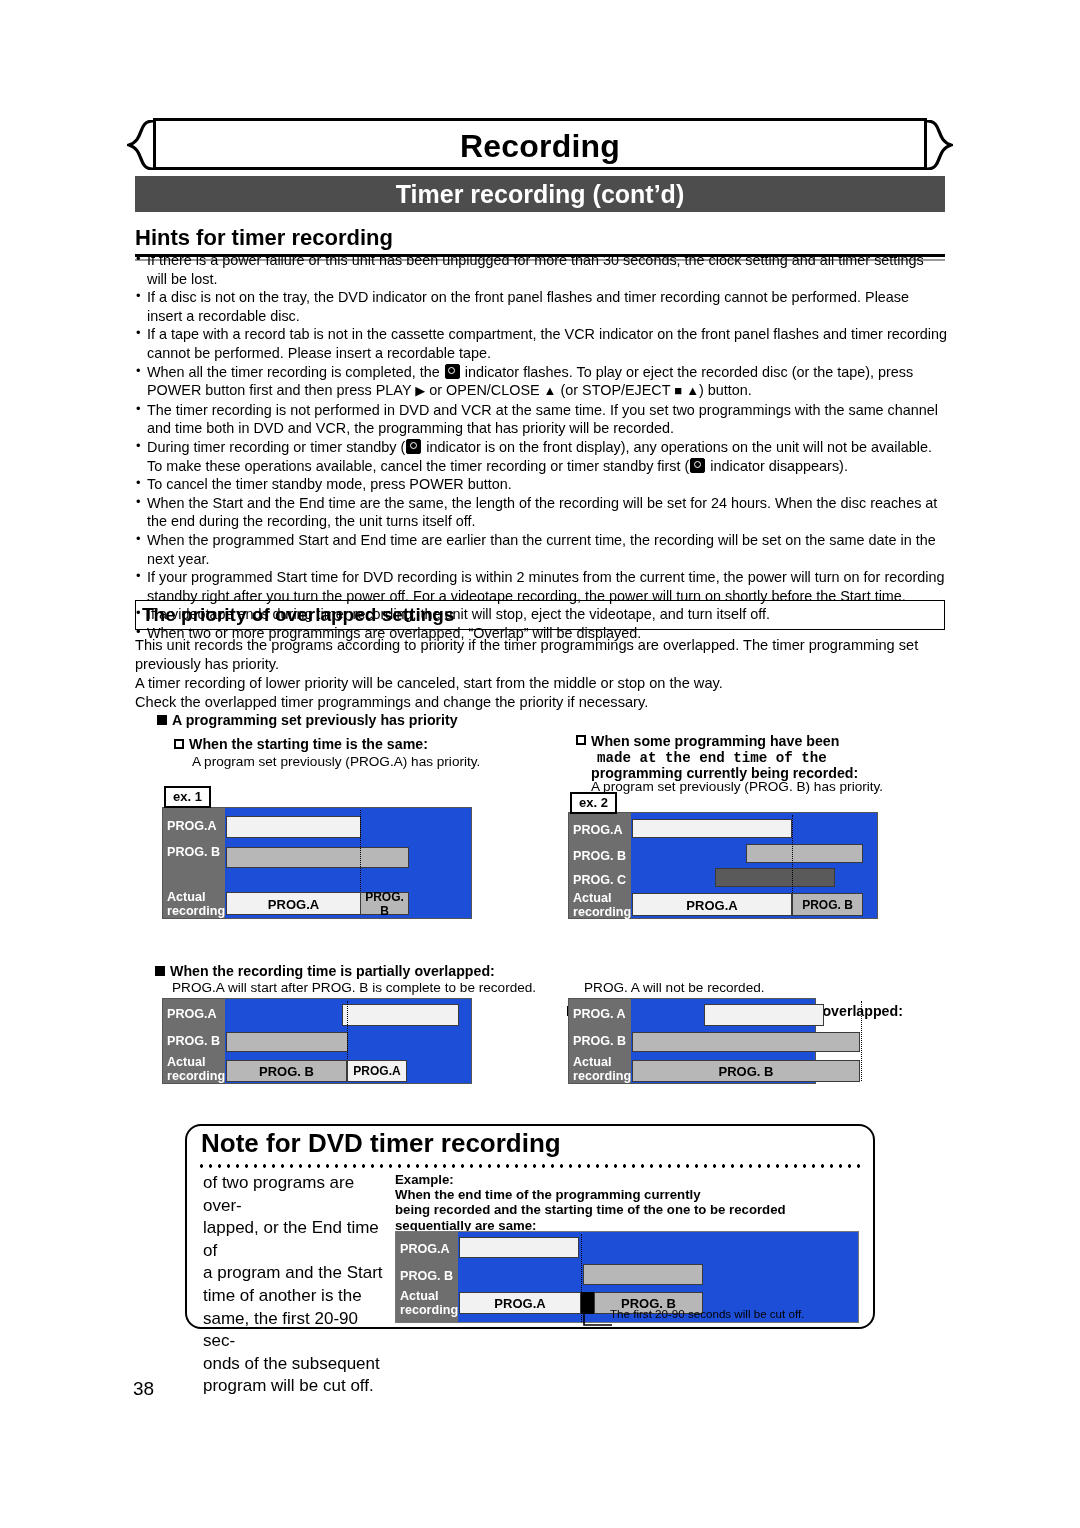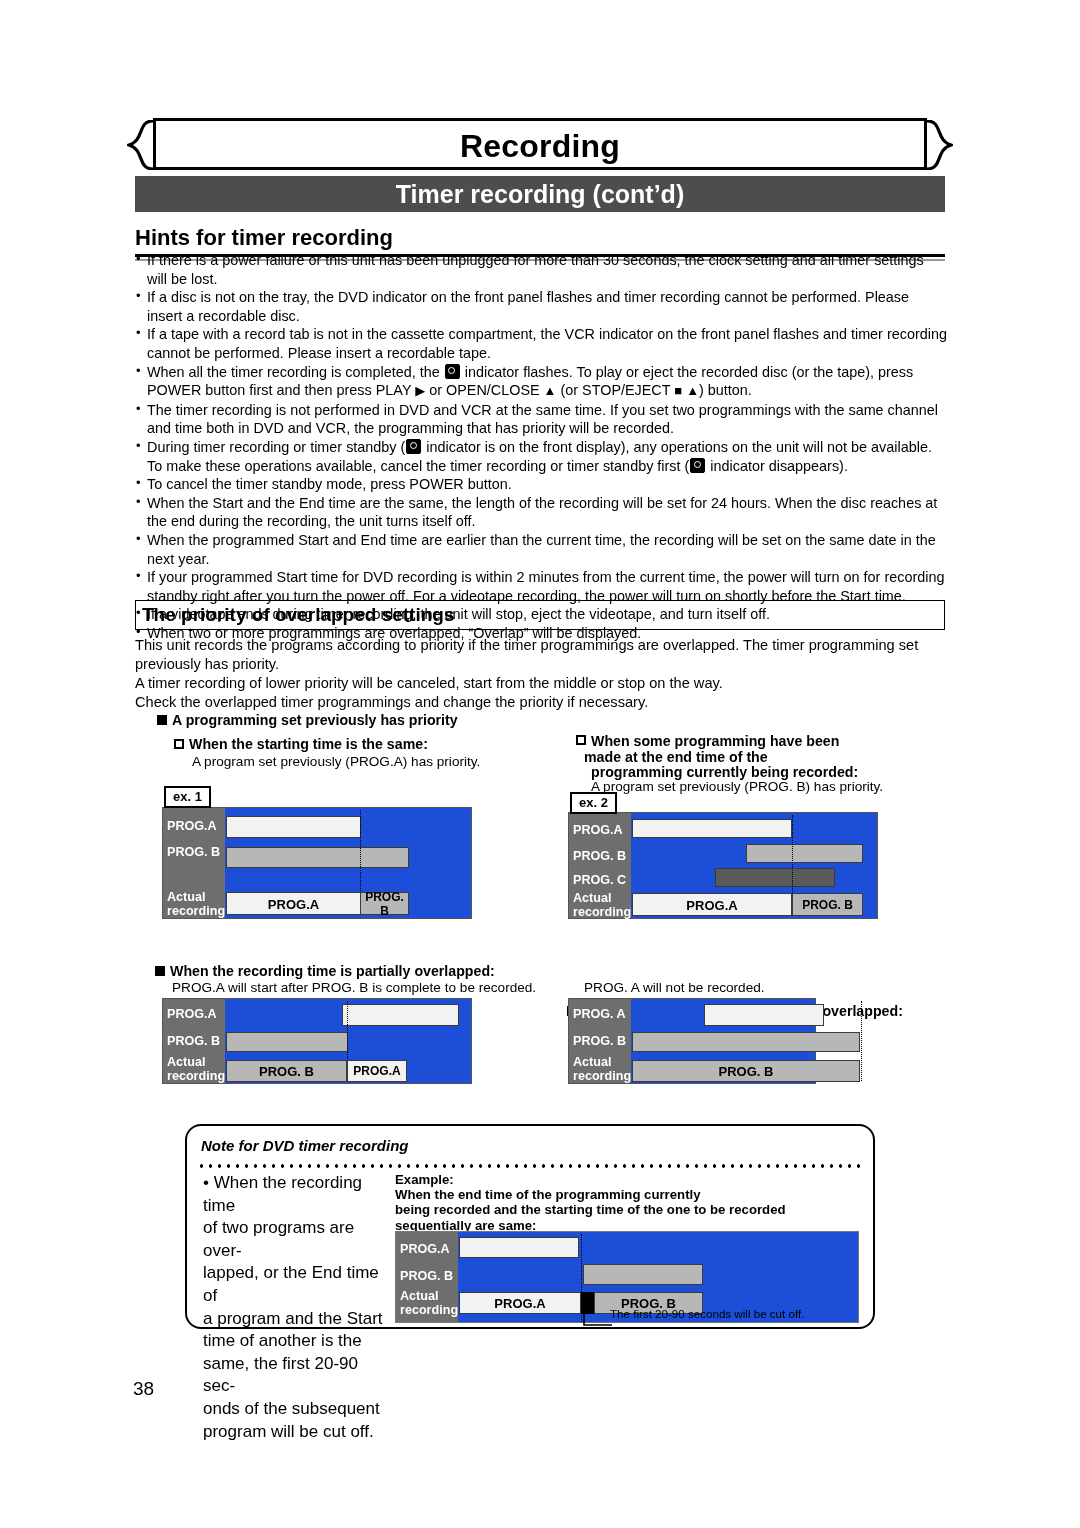--- a/index.html
+++ b/index.html
@@ -66,21 +66,21 @@
   .bar.black{background:#000;border-color:#000;}
   .bar .bt{position:absolute;left:0;right:0;top:50%;transform:translateY(-50%);text-align:center;
      font-size:13px;font-weight:bold;color:#000;}
   .vline{position:absolute;width:0;border-left:1.6px dotted #000;}
   .exbadge{position:absolute;border:2px solid #000;background:#fff;font-size:13px;font-weight:bold;
      padding:1px 7px 2px 7px;z-index:5;}
 
   
   .notebox{position:absolute;left:185px;top:1124px;width:690px;height:205px;border:2.4px solid #000;
      border-radius:16px;box-sizing:border-box;background:#fff;}
-  .notetitle{position:absolute;left:14px;top:11px;font-size:15px;font-weight:bold;font-style:italic;}
+  .notetitle{position:absolute;left:14px;top:2px;font-size:26px;font-weight:bold;}
   .dotline{position:absolute;left:10px;top:37px;width:668px;height:5px;
      background-image:radial-gradient(circle, #000 1.6px, rgba(0,0,0,0) 1.9px);
      background-size:9px 6px;background-repeat:repeat-x;}
   .noteleft{position:absolute;left:16px;top:46px;width:190px;font-size:17px;line-height:22.6px;}
   .noteright{position:absolute;left:208px;top:46px;width:470px;font-size:13.2px;font-weight:bold;line-height:15.2px;}
 
   .pageno{position:absolute;left:133px;top:1378px;font-size:19px;}
   .leadline{position:absolute;}
 </style>
 </head>
@@ -153,21 +153,21 @@
     <div class="bar white" style="left:63px;top:84px;width:135px;height:23px;">
       <span class="bt">PROG.A</span>
     </div>
     <div class="bar gray" style="left:197px;top:84px;width:49px;height:23px;">
       <span class="bt" style="font-size:12px;">PROG. B</span>
     </div>
   </div>
 
   <div class="sqhead" style="left:576px;top:734px;width:350px;line-height:15.5px;">
     <span class="sqo" style="vertical-align:1px;"></span><span>When some programming have been</span><br>
-    <span style="margin-left:8px;">made at the end time of the</span><br>
+    <span style="margin-left:21px;font-family:Liberation Mono, monospace;">made at the end time of the</span><br>
     <span style="margin-left:15px;">programming currently being recorded:</span>
   </div>
   <div class="capt" style="left:591px;top:779px;">A program set previously (PROG. B) has priority.</div>
 
   <div class="exbadge" style="left:570px;top:792px;">ex. 2</div>
   <div class="diag" style="left:568px;top:812px;width:310px;height:107px;">
     <div class="labcol"></div>
     <div class="rowlab" style="top:11px;">PROG.A</div>
     <div class="rowlab" style="top:37px;">PROG. B</div>
     <div class="rowlab" style="top:61px;">PROG. C</div>
@@ -230,21 +230,20 @@
     <div class="bar gray" style="left:63px;top:61px;width:228px;height:22px;">
       <span class="bt">PROG. B</span>
     </div>
   </div>
 
   <div class="notebox">
     <div class="notetitle">Note for DVD timer recording</div>
     <div class="dotline"></div>
 
     <div class="noteleft" id="note-left">
-        <div>• When the recording time</div>
         <div>of two programs are over-</div>
         <div>lapped, or the End time of</div>
         <div>a program and the Start</div>
         <div>time of another is the</div>
         <div>same, the first 20-90 sec-</div>
         <div>onds of the subsequent</div>
         <div>program will be cut off.</div>
       </div>
 
     <div class="noteright">

